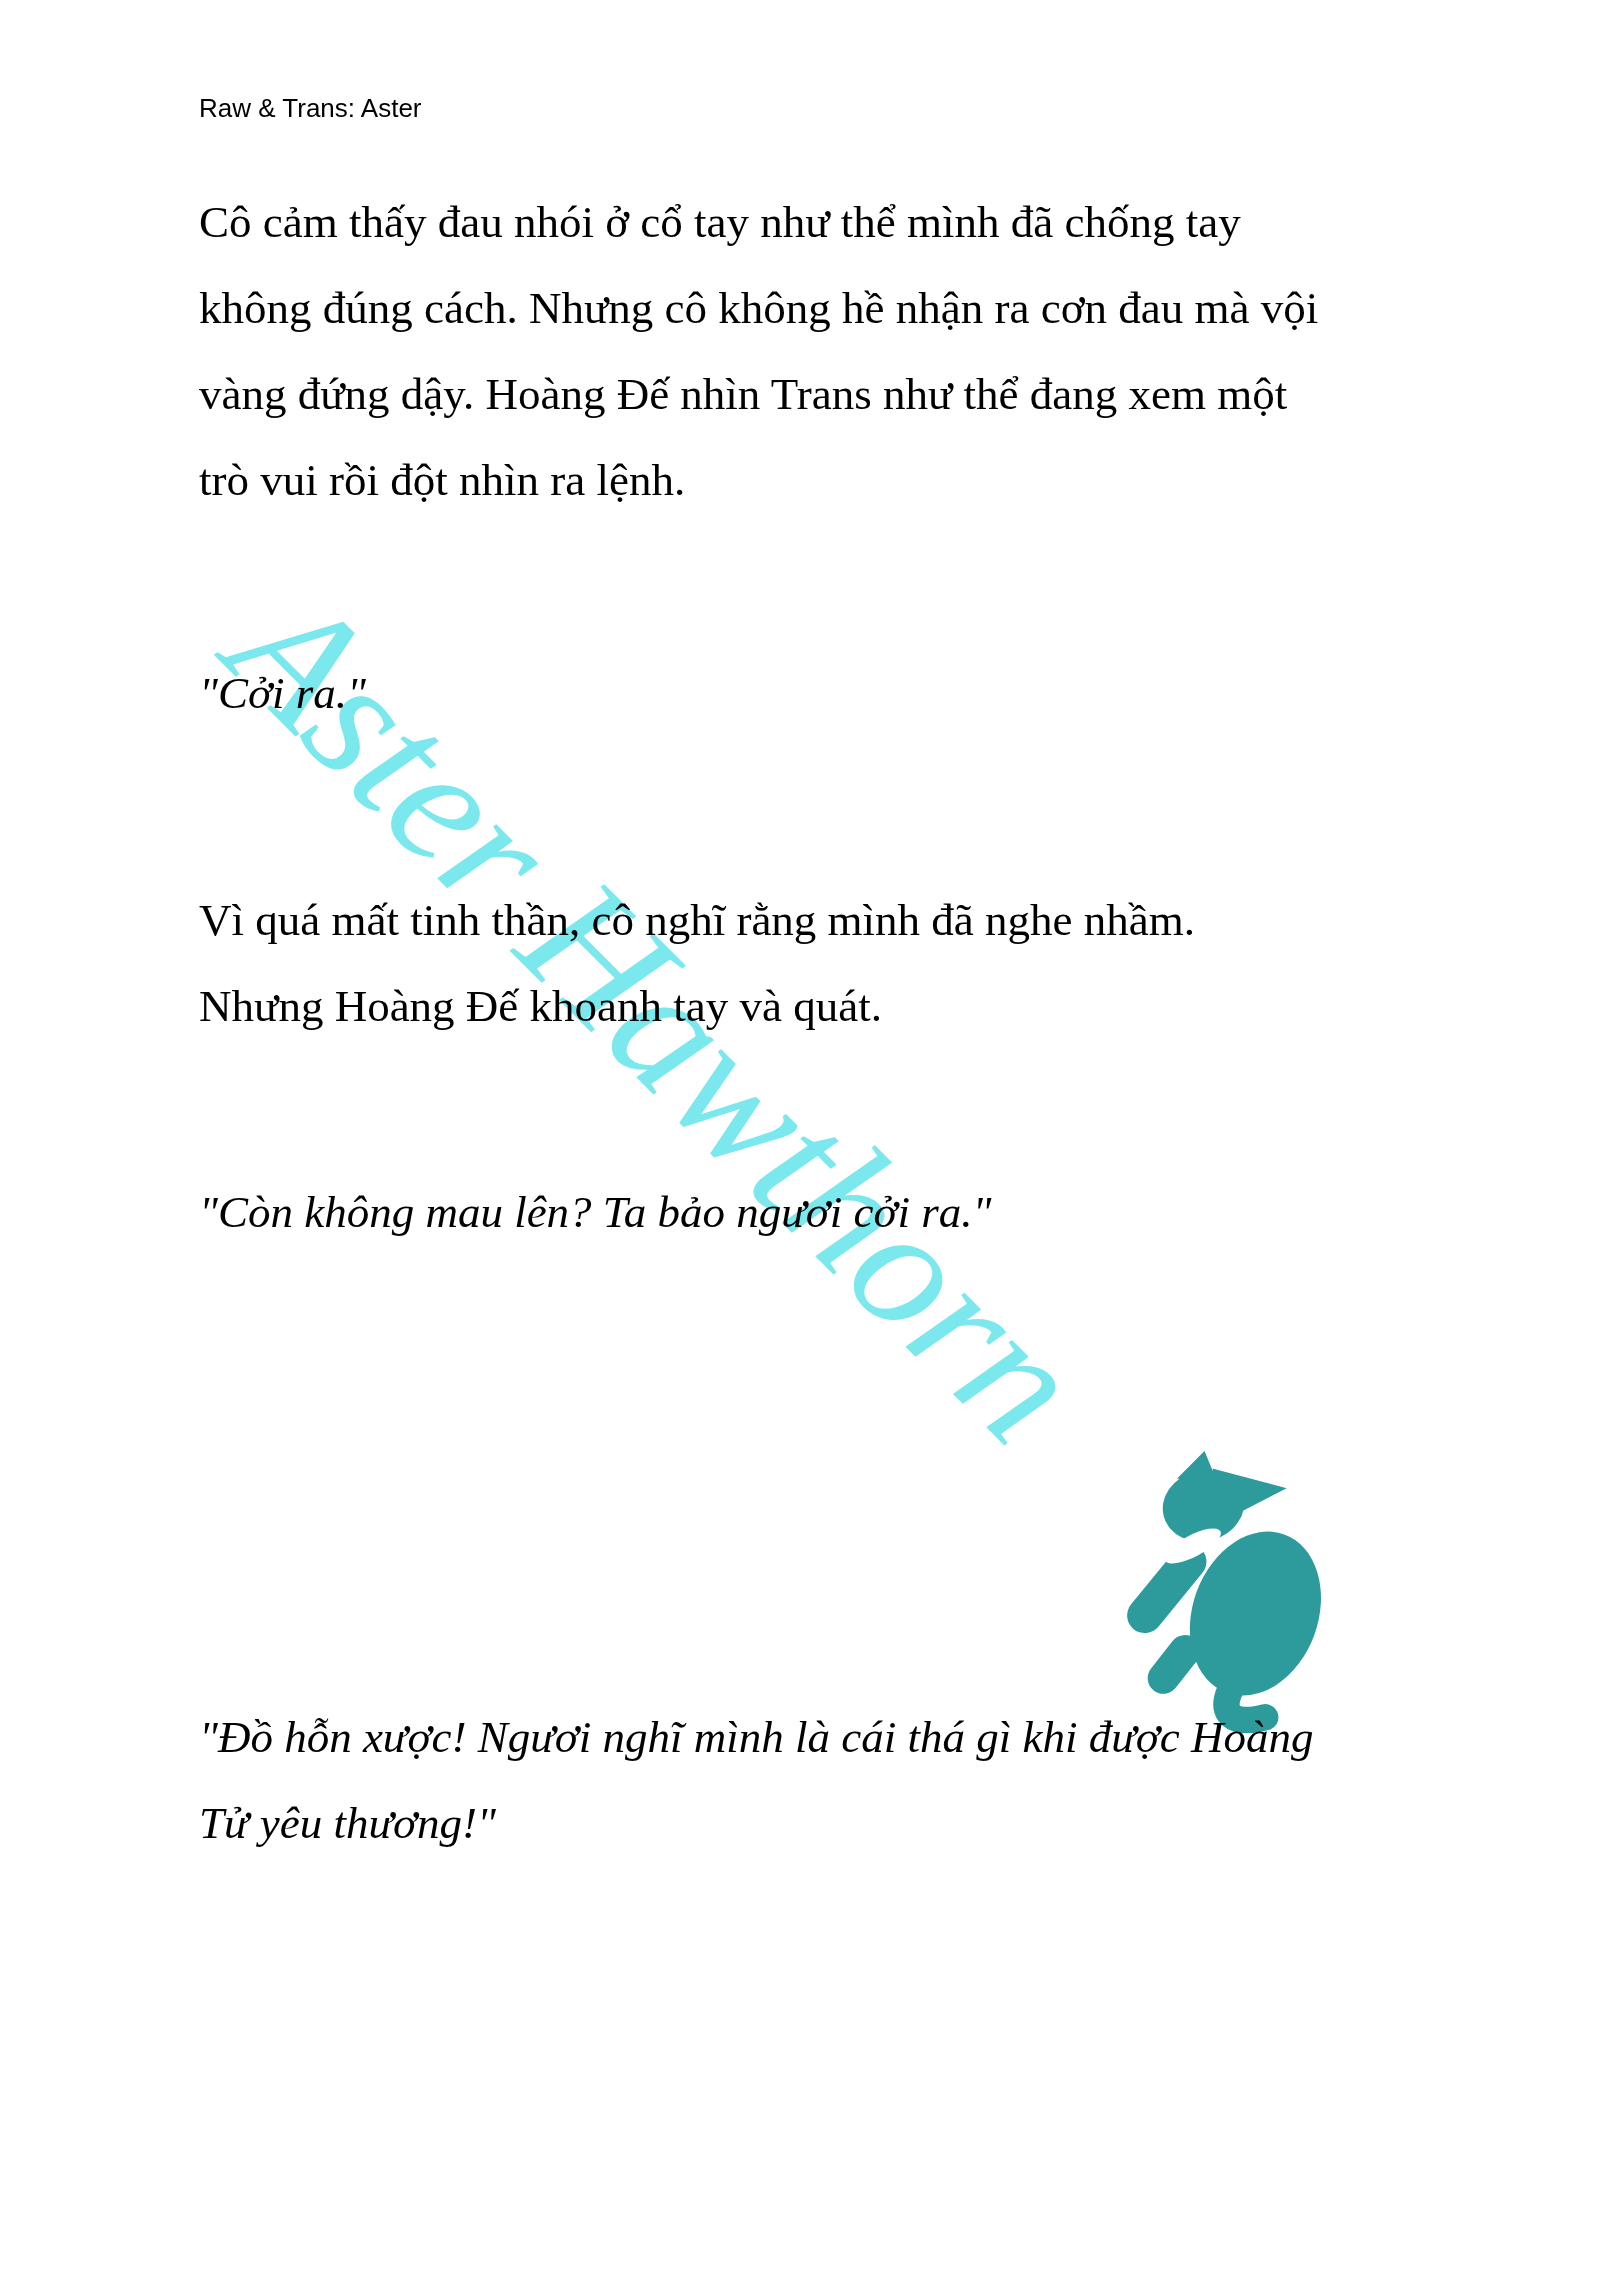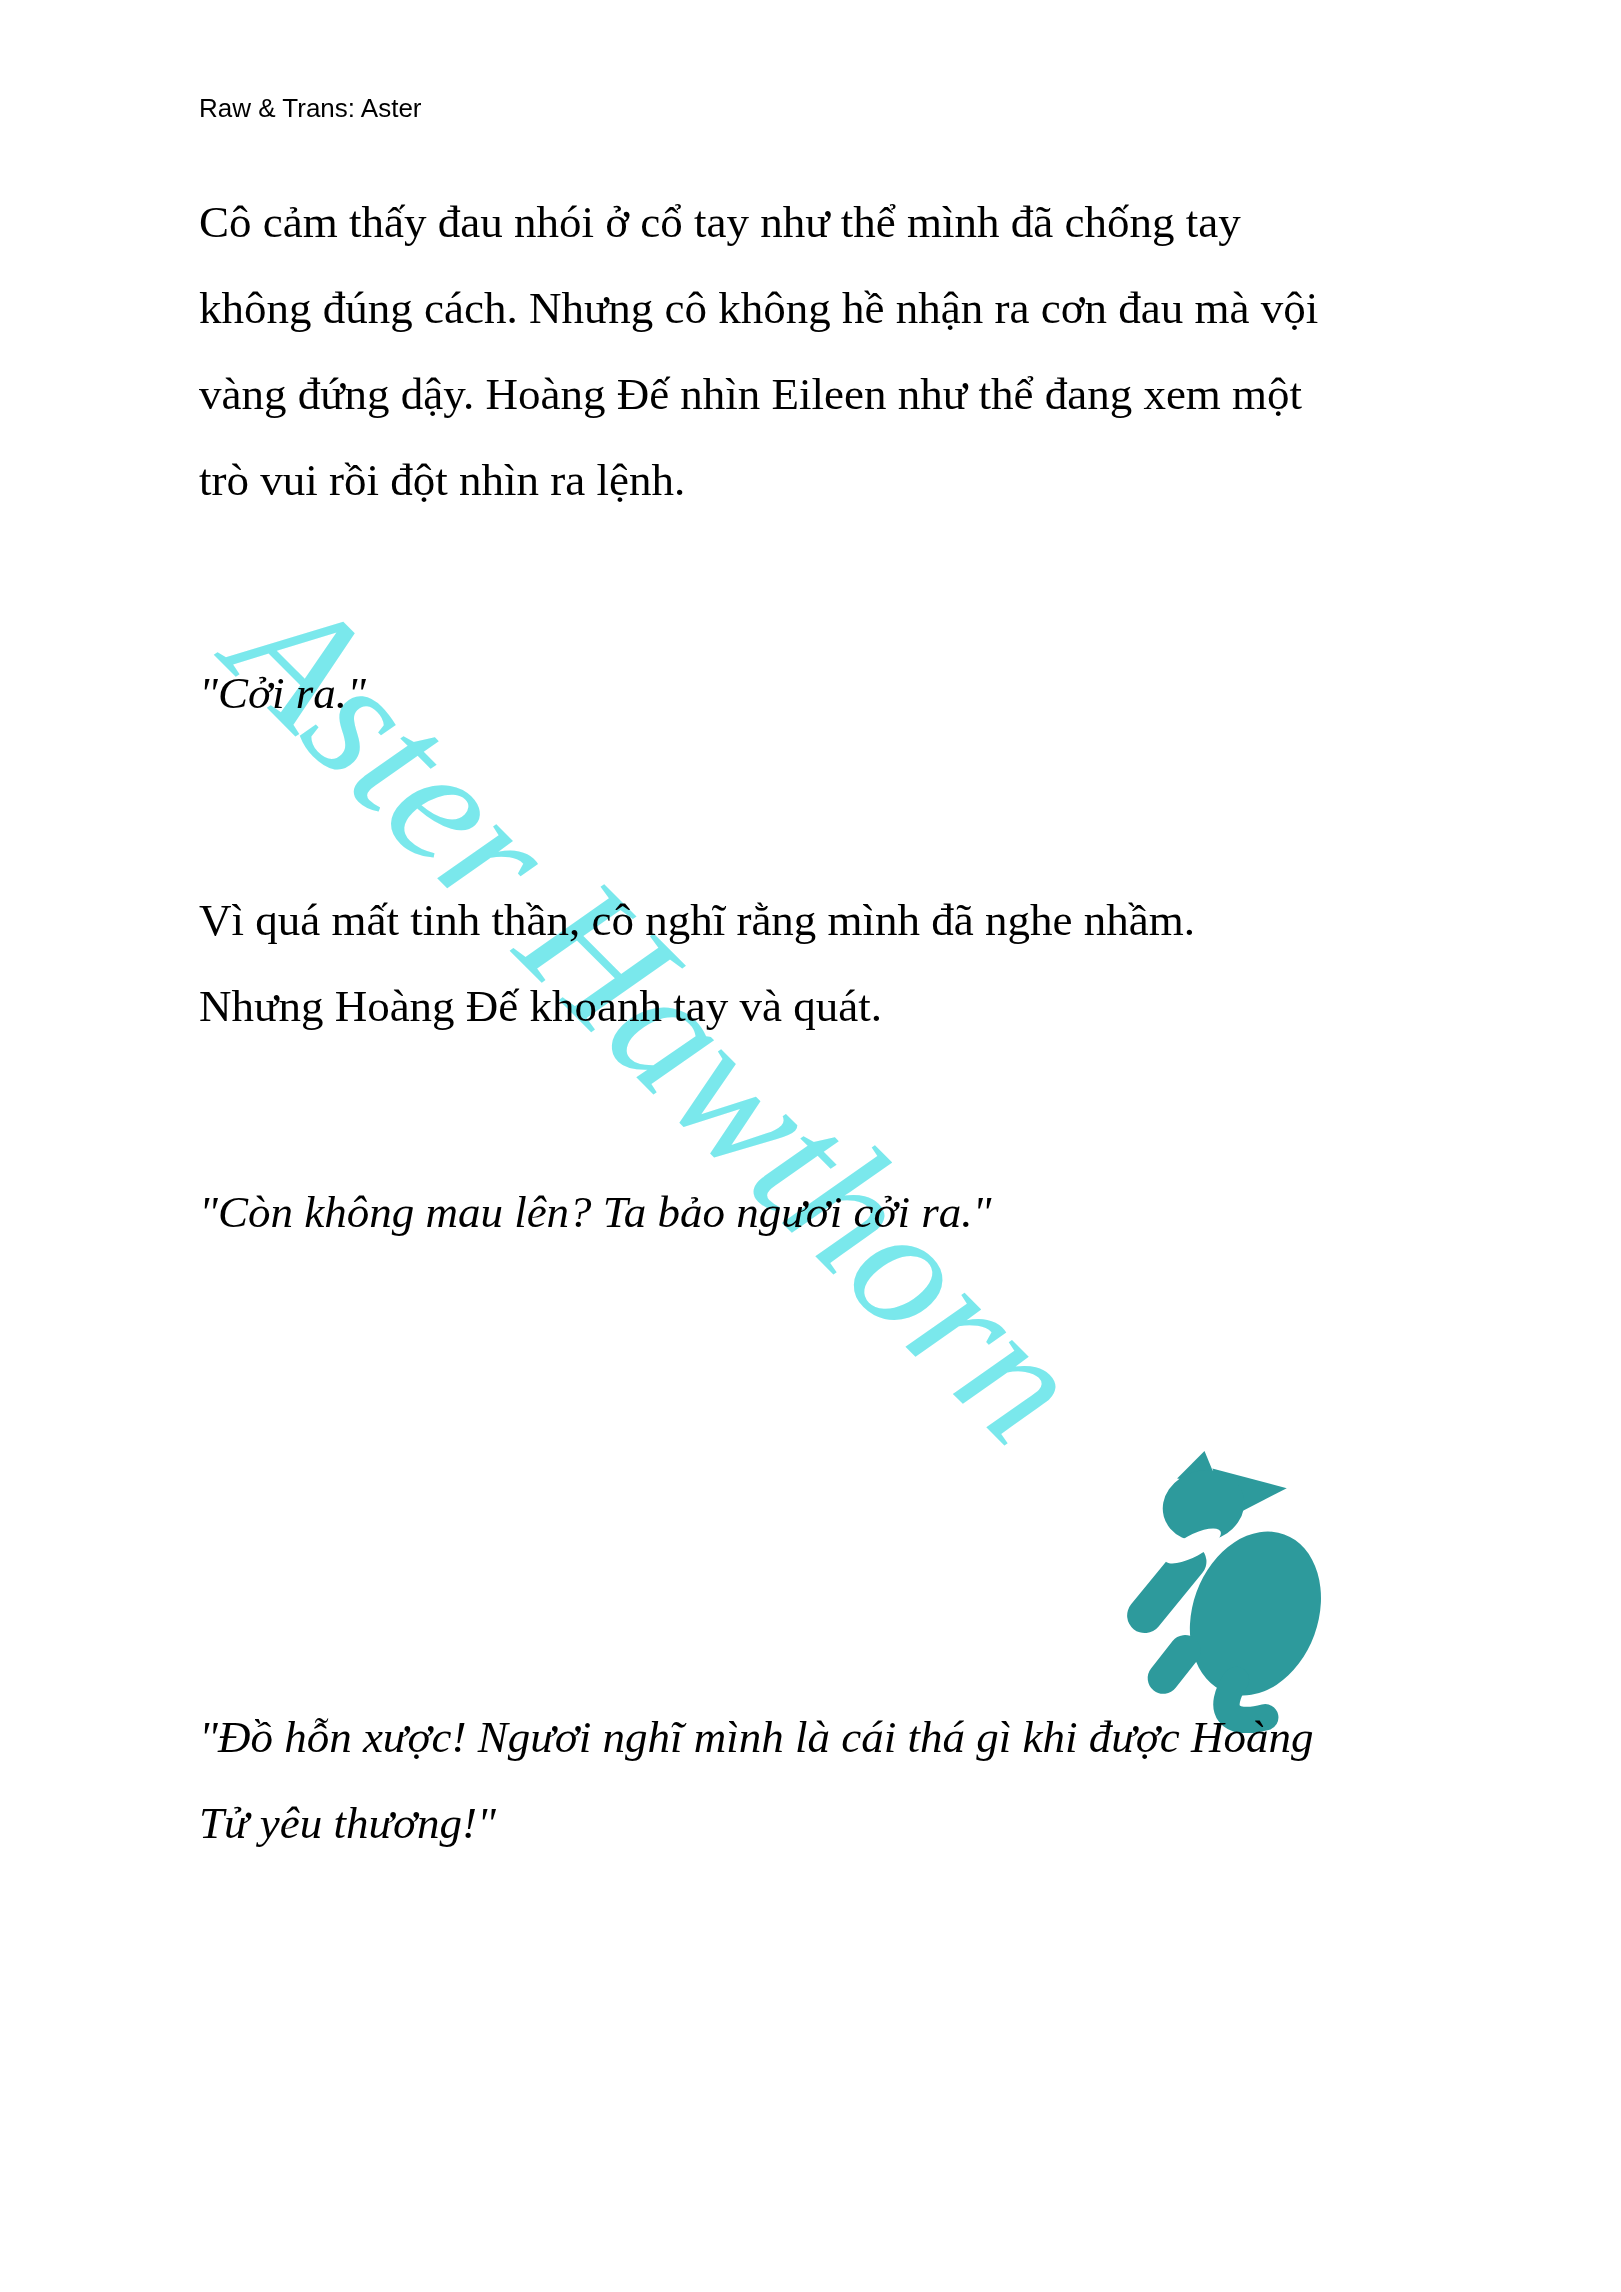--- a/index.html
+++ b/index.html
@@ -74,21 +74,21 @@
       <path d="M 118 236 C 98 266 110 284 148 274" fill="none" stroke="#2d9a9c" stroke-width="27" stroke-linecap="round"></path>
     </g>
     <ellipse cx="74" cy="99" rx="32" ry="11" fill="#ffffff" transform="rotate(-28 74 99)"></ellipse>
   </svg>
 
   <div class="doc-header">Raw &amp; Trans: Aster</div>
 
   <div class="para" style="top:179px">
     <div class="line">Cô cảm thấy đau nhói ở cổ tay như thể mình đã chống tay</div>
     <div class="line">không đúng cách. Nhưng cô không hề nhận ra cơn đau mà vội</div>
-    <div class="line">vàng đứng dậy. Hoàng Đế nhìn Eileen như thể đang xem một</div>
+    <div class="line">vàng đứng dậy. Hoàng Đế nhìn Trans như thể đang xem một</div>
     <div class="line">trò vui rồi đột nhìn ra lệnh.</div>
   </div>
 
   <div class="para italic" style="top:650px">
     <div class="line">"Cởi ra."</div>
   </div>
 
   <div class="para" style="top:877px">
     <div class="line">Vì quá mất tinh thần, cô nghĩ rằng mình đã nghe nhầm.</div>
     <div class="line">Nhưng Hoàng Đế khoanh tay và quát.</div>

